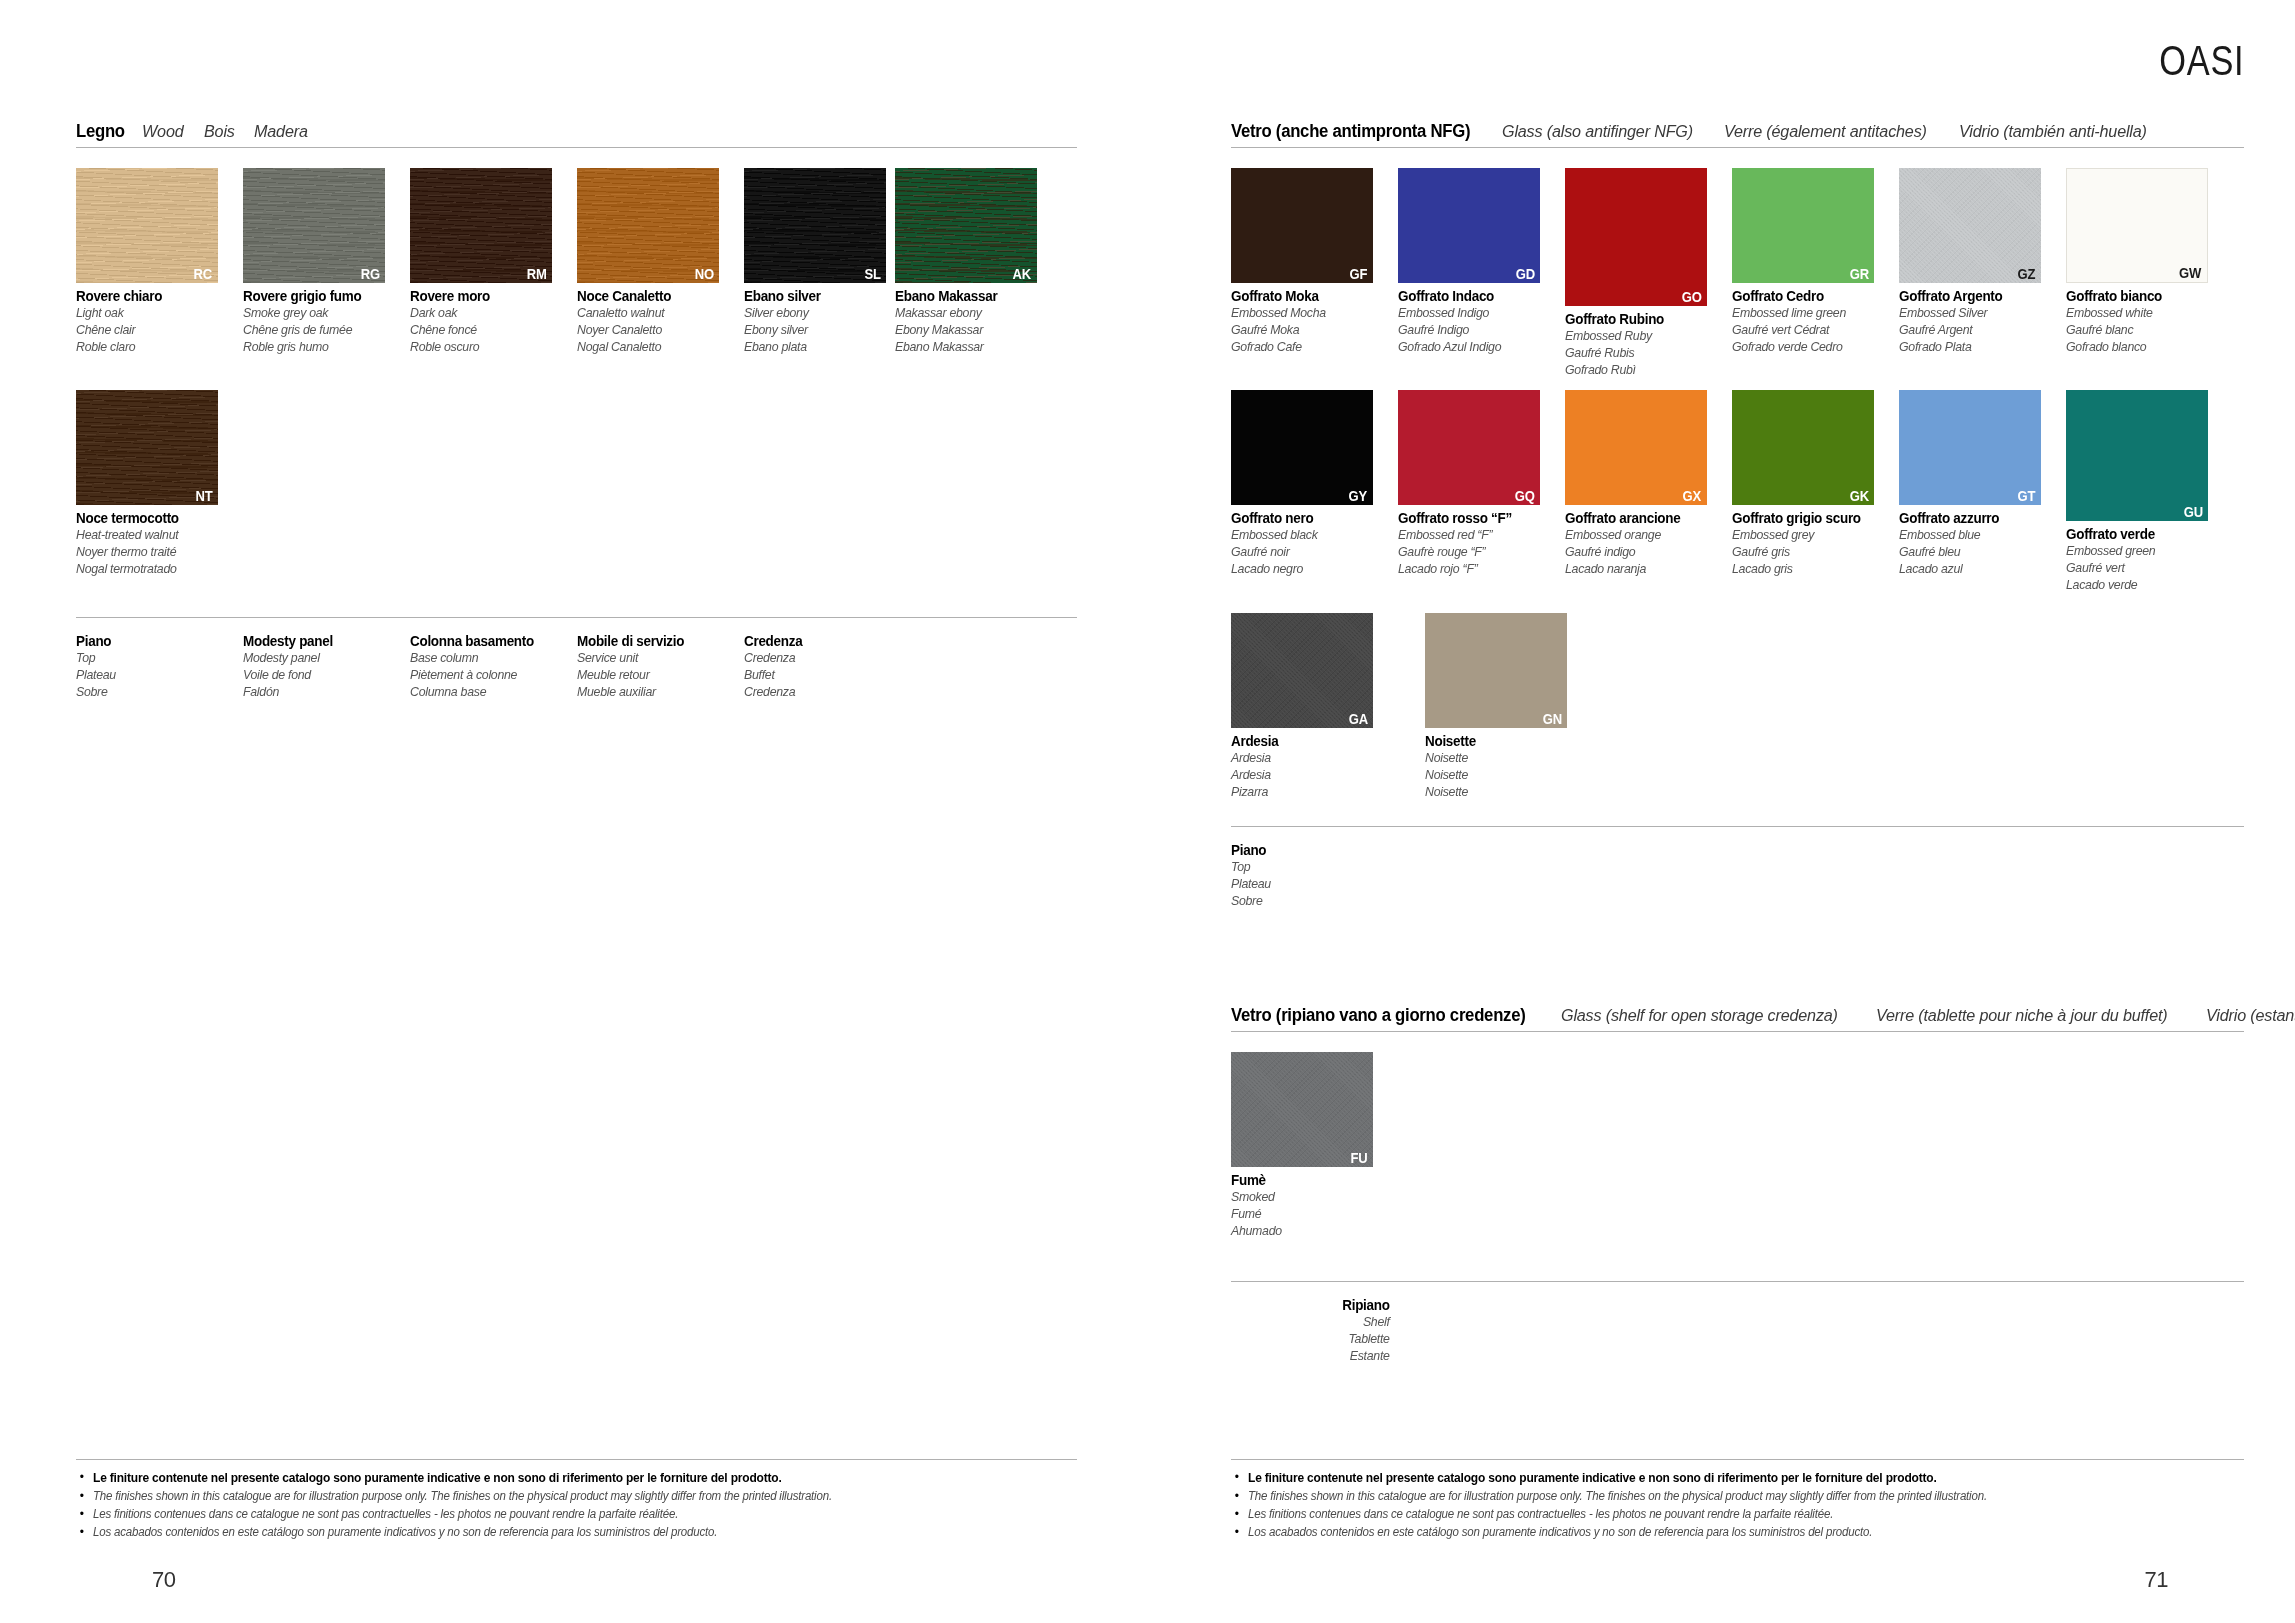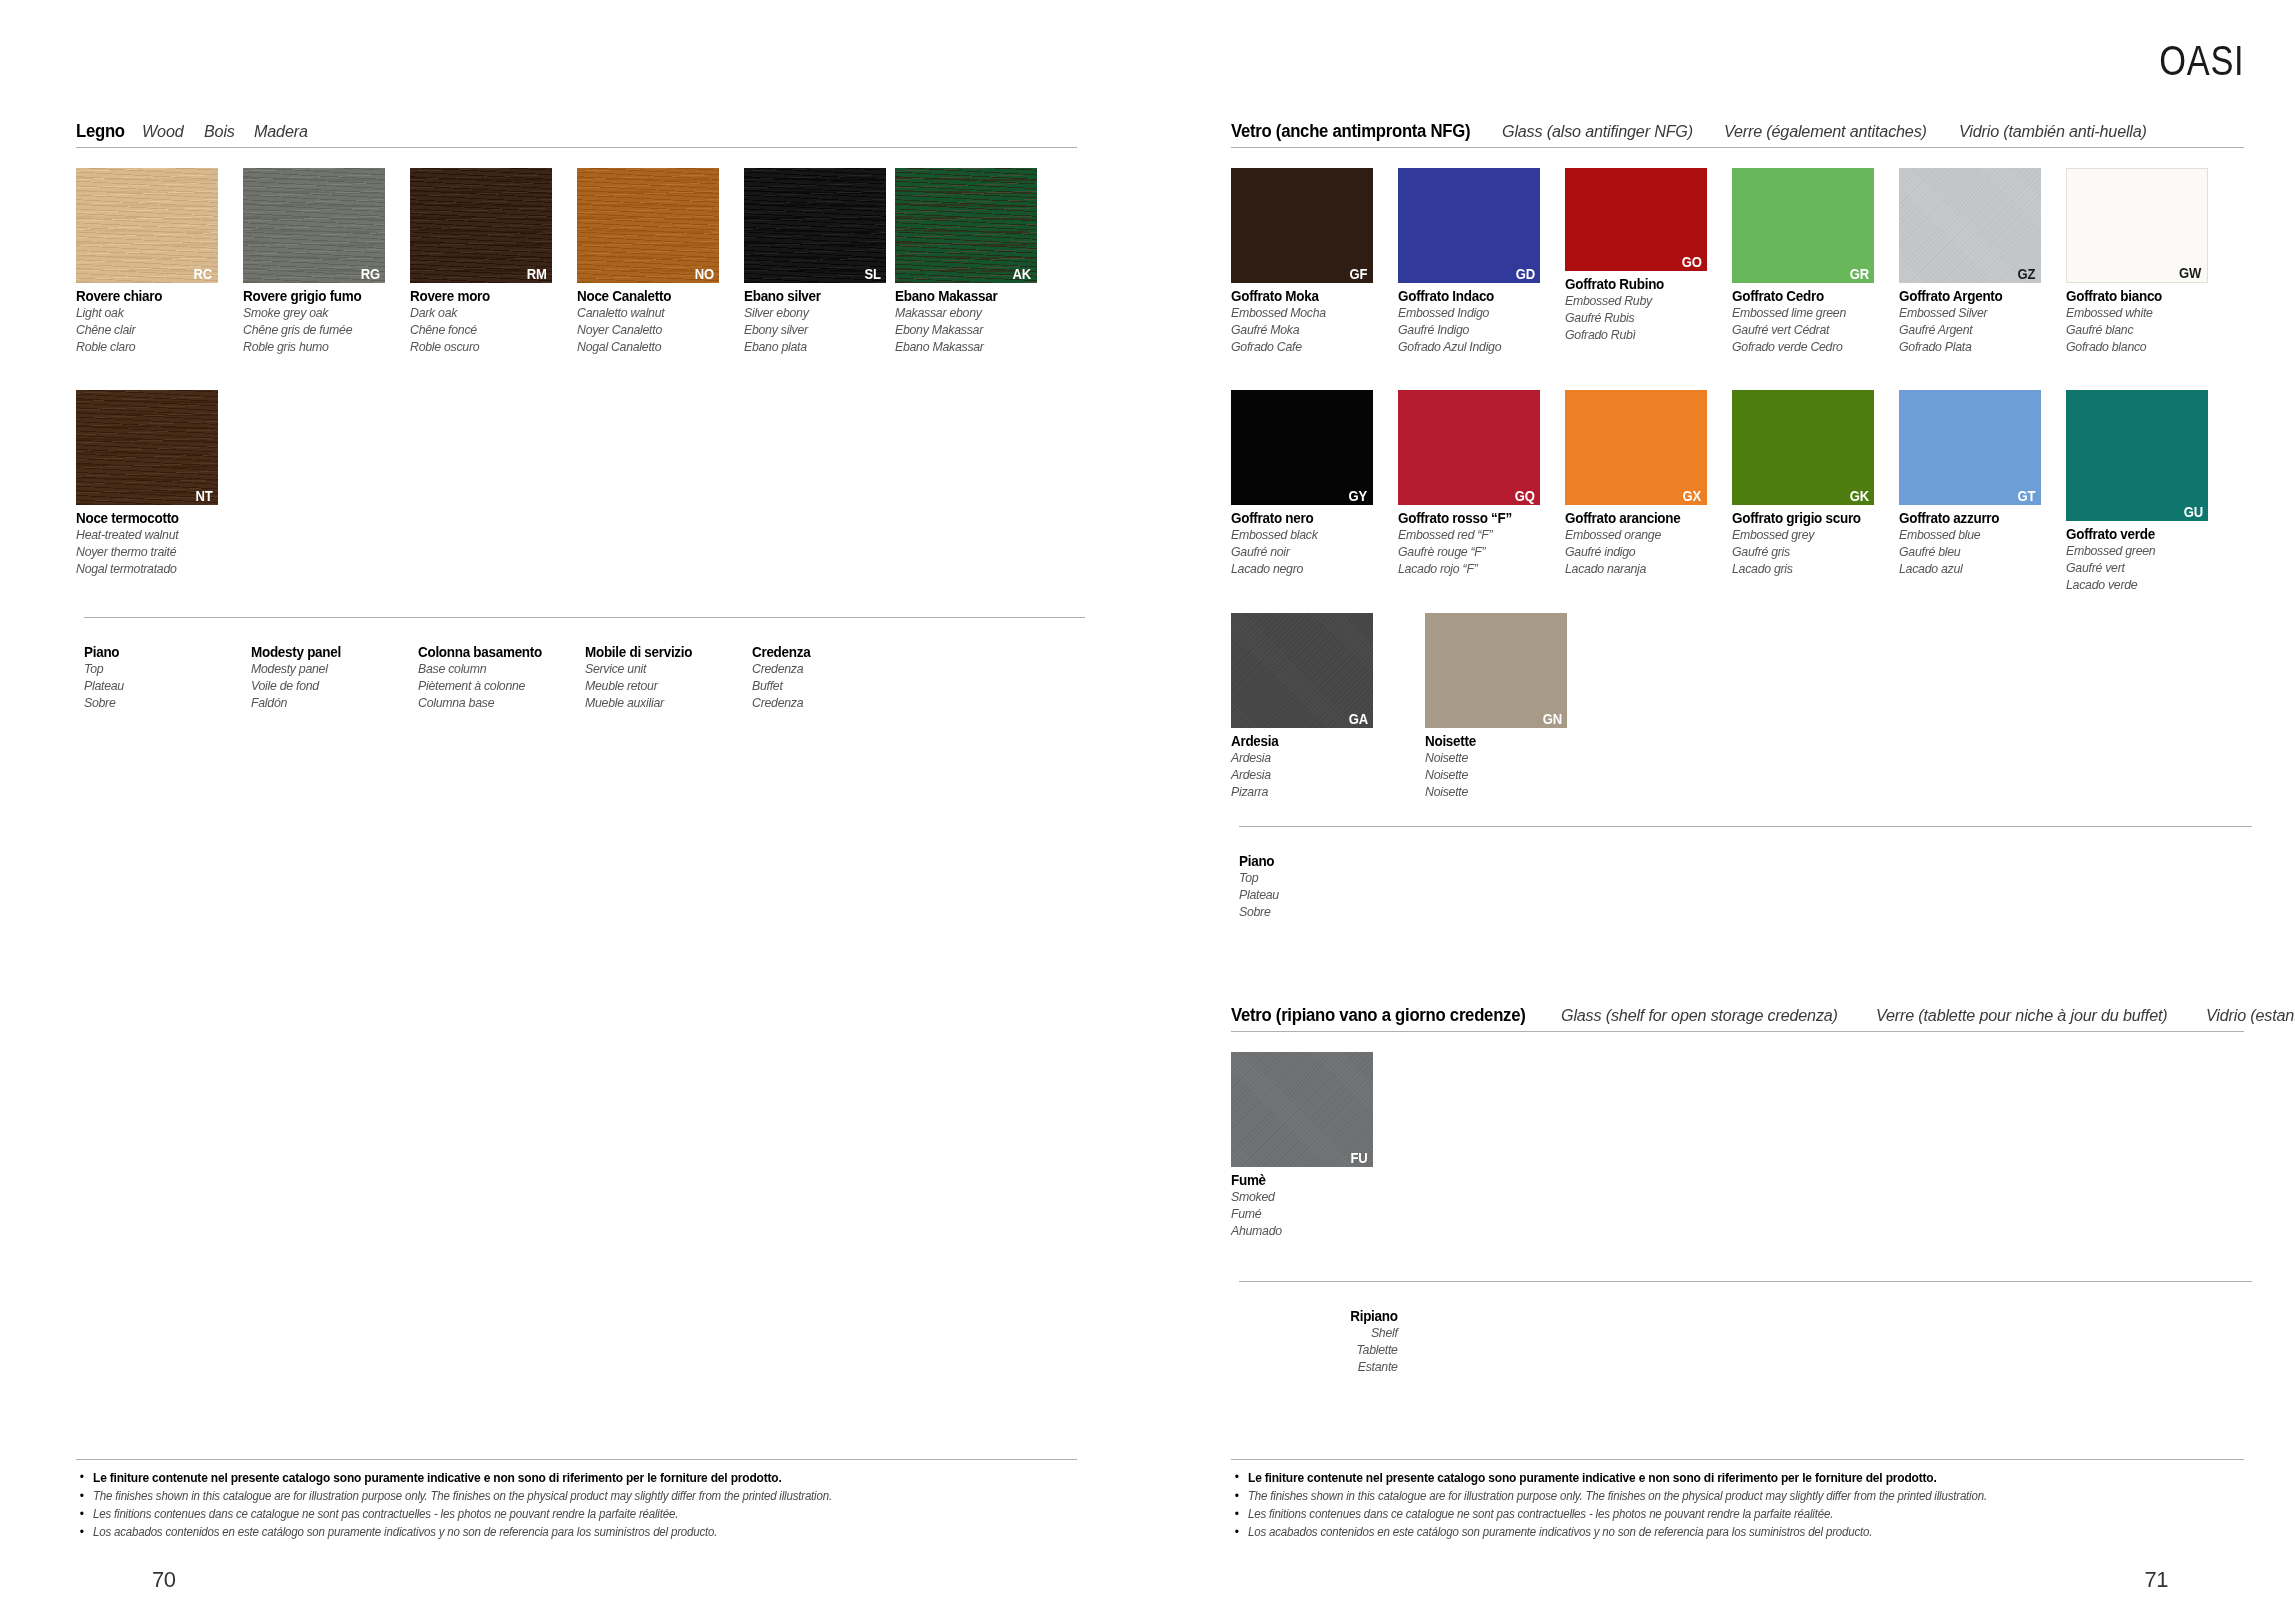--- a/index.html
+++ b/index.html
@@ -134,24 +134,24 @@
     line-height: 1.30;
     letter-spacing: -0.3px;
     white-space: nowrap;
     transform: scaleX(0.95);
     transform-origin: left top;
   }
 
   
   .usage {
     position: absolute;
-    left: 8px;
+    left: 0;
     width: 100%;
     border-top: 1.5px solid #b0b0b0;
-    padding-top: 26px;
+    padding-top: 15px;
     display: flex;
   }
   .usage .u-cell { flex: none; }
   .u-it {
     font-size: 14.2px;
     font-weight: bold;
     color: #000;
     line-height: 1.22;
     letter-spacing: -0.3px;
     white-space: nowrap;
@@ -412,21 +412,21 @@
               <span class="code light">GD</span>
             </div>
             <div class="names">
               <div class="nm-it">Goffrato Indaco</div>
               <div class="nm-tr">Embossed Indigo</div>
               <div class="nm-tr">Gaufré Indigo</div>
               <div class="nm-tr">Gofrado Azul Indigo</div>
             </div>
           </div>
           <div class="cell" style="width: 167px; flex: 0 0 auto;">
-            <div class="swatch" style="width: 142px; height: 103px; background: rgb(173, 15, 17);">
+            <div class="swatch" style="width: 142px; height: 138px; background: rgb(173, 15, 17);">
               <span class="code light">GO</span>
             </div>
             <div class="names">
               <div class="nm-it">Goffrato Rubino</div>
               <div class="nm-tr">Embossed Ruby</div>
               <div class="nm-tr">Gaufré Rubis</div>
               <div class="nm-tr">Gofrado Rubì</div>
             </div>
           </div>
           <div class="cell" style="width: 167px; flex: 0 0 auto;">

